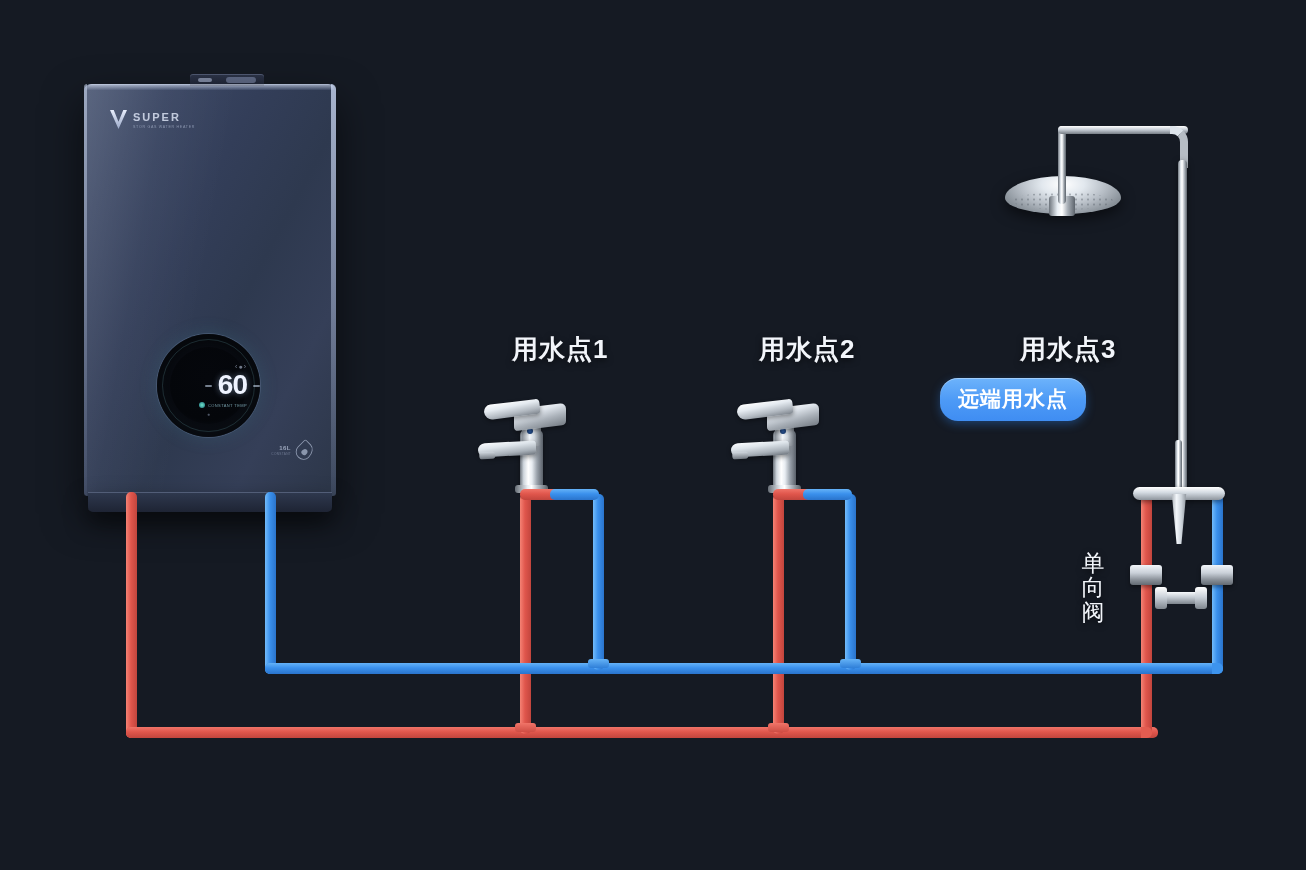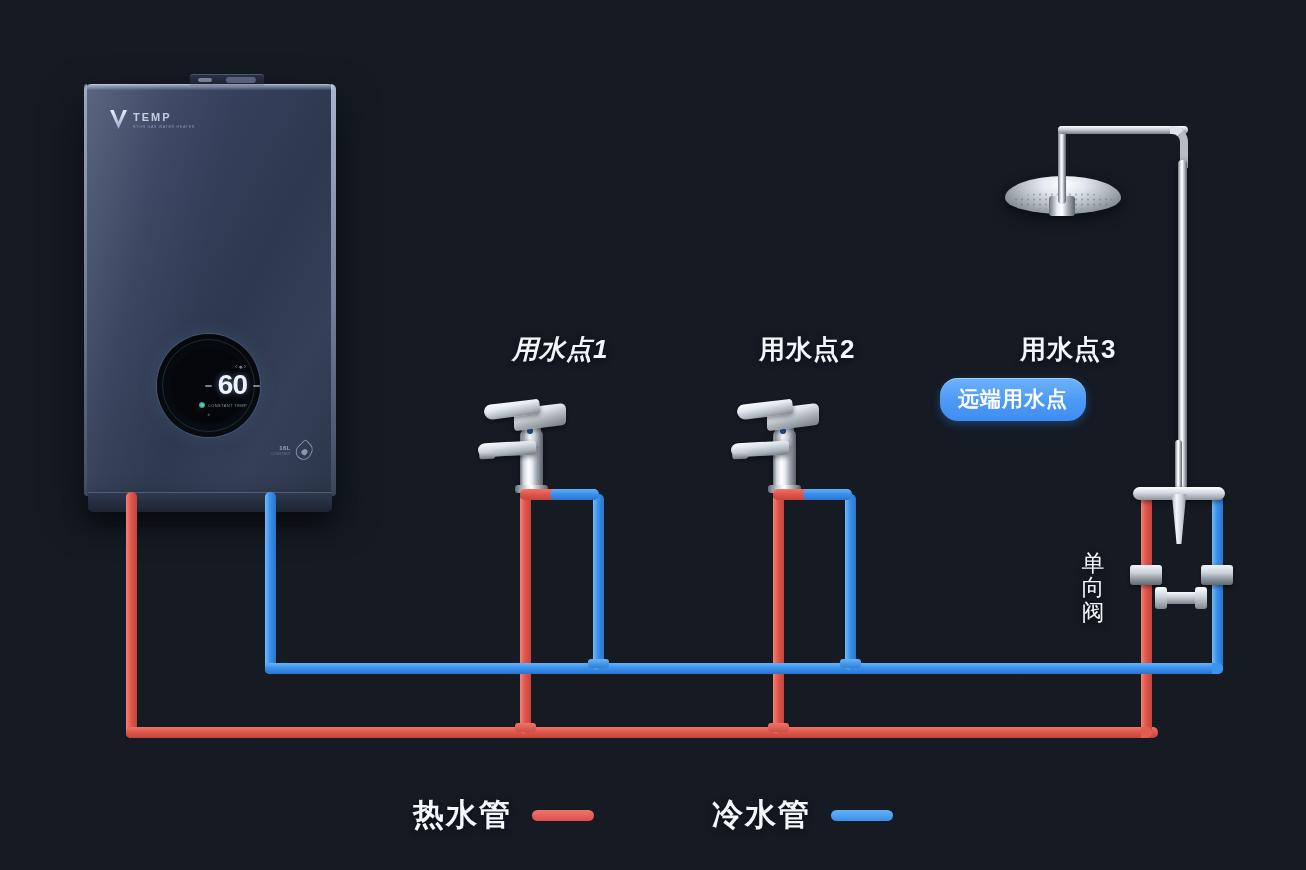--- a/index.html
+++ b/index.html
@@ -314,21 +314,21 @@
   <div class="heater">
     <div class="heater-flue"></div>
     <div class="heater-top"></div>
     <div class="heater-edge-l"></div>
     <div class="heater-edge-r"></div>
     <div class="heater-gloss"></div>
 
     <div class="logo">
       <div class="logo-v"></div>
       <div class="logo-text">
-        <div class="logo-name">TEMP</div>
+        <div class="logo-name">SUPER</div>
         <div class="logo-sub">STOR GAS WATER HEATER</div>
       </div>
     </div>
 
     <div class="display">
       <div class="disp-inner">
         <div class="disp-topicon">‹●›</div>
         <div class="disp-temp">60</div>
         <div class="disp-badge">
           <span class="disp-dot"></span>
@@ -407,32 +407,22 @@
   <div class="joint blue" style="left:1212px;top:663px;width:11px;height:11px;border-radius:0 5px 5px 0;"></div>
   <div class="pipe h blue" style="left:1175px;top:489px;width:48px;"></div>
 
   <div class="valve-stem"></div>
   <div class="valve-wing"></div>
   <div class="valve-cone"></div>
   <div class="vfit" style="left:1130px;top:565px;"></div>
   <div class="vfit" style="left:1201px;top:565px;"></div>
   <div class="vbar"></div>
 
-  <div class="point-label" style="left:512px;top:332px;font-style:italic;">用水点1</div>
+  <div class="point-label" style="left:512px;top:332px;">用水点1</div>
   <div class="point-label" style="left:759px;top:332px;">用水点2</div>
   <div class="point-label" style="left:1020px;top:332px;">用水点3</div>
 
   <div class="badge" style="left:940px;top:378px;">远端用水点</div>
 
   <div class="vlabel" style="left:1078px;top:551px;">单向阀</div>
 
-  <div class="legend">
-    <div class="legend-item">
-      <span class="legend-text">热水管</span>
-      <span class="legend-swatch red"></span>
-    </div>
-    <div class="legend-item">
-      <span class="legend-text">冷水管</span>
-      <span class="legend-swatch blue"></span>
-    </div>
-  </div>
 
 </div>
 
 </body></html>

